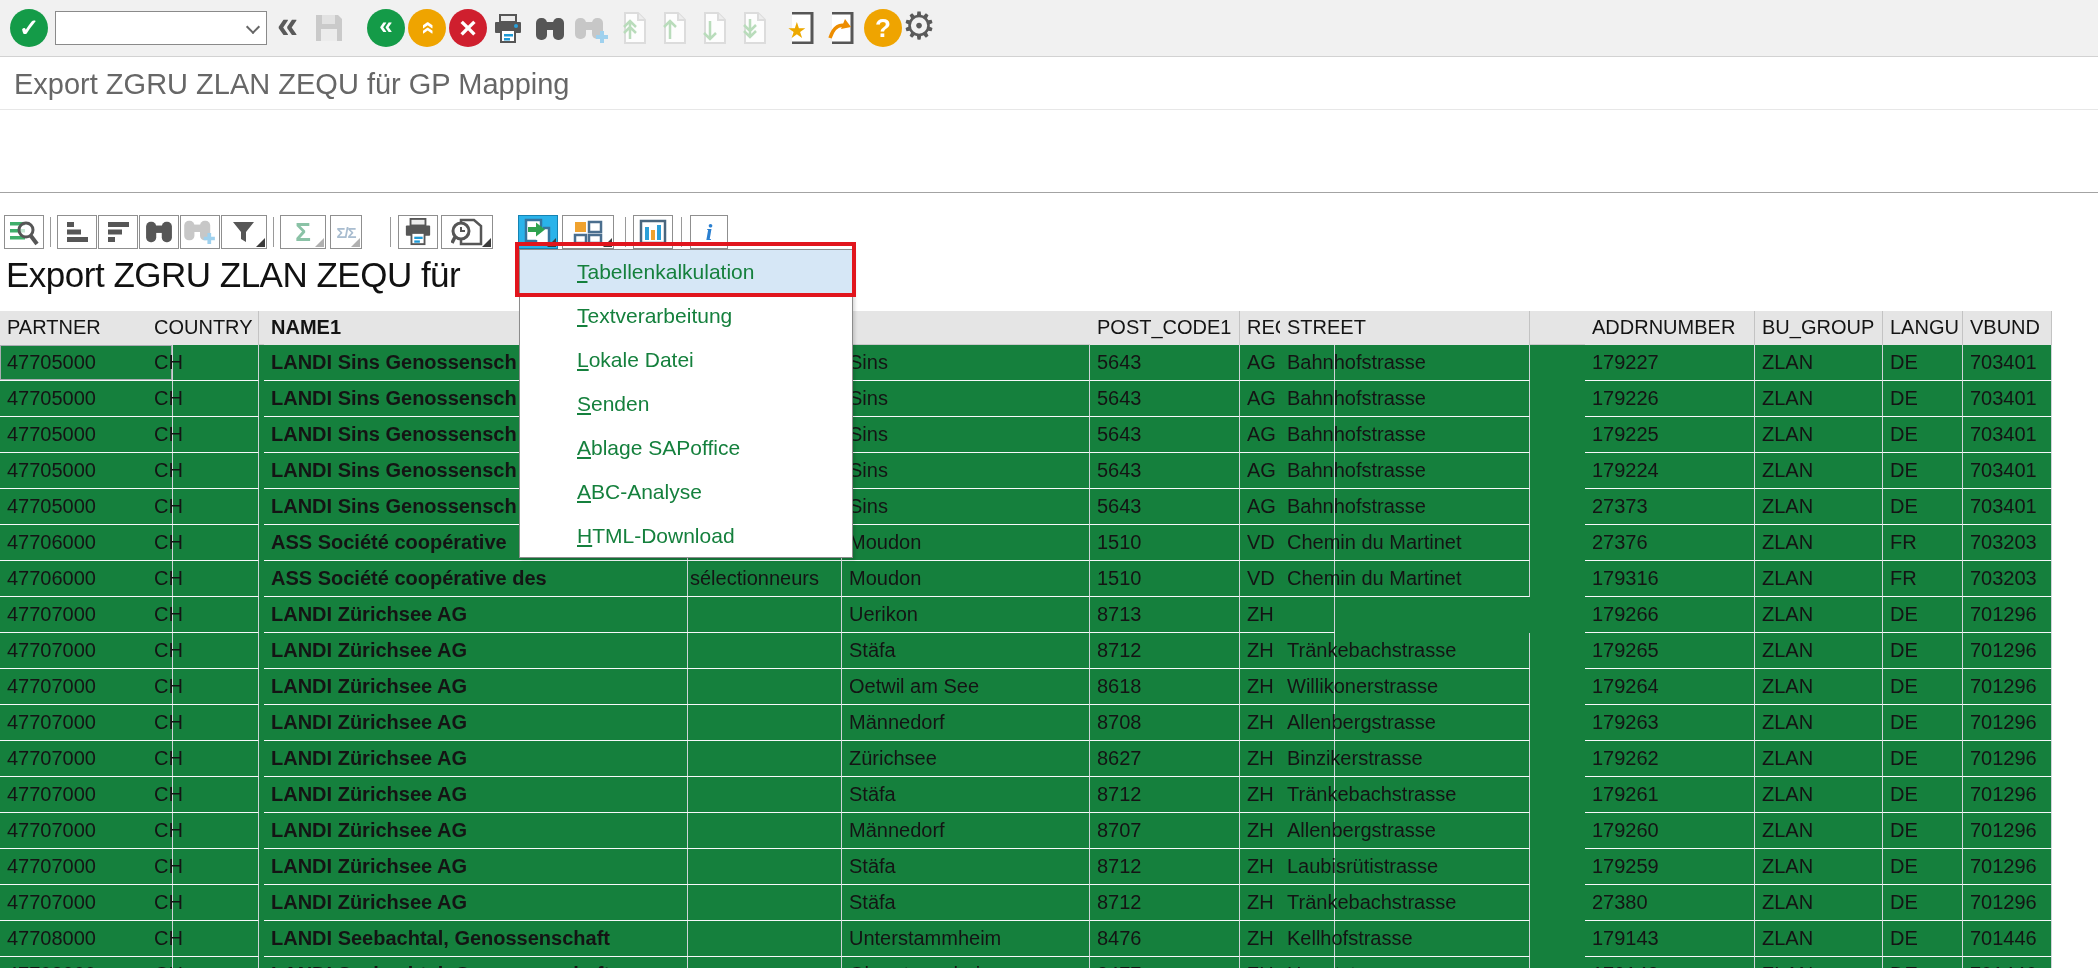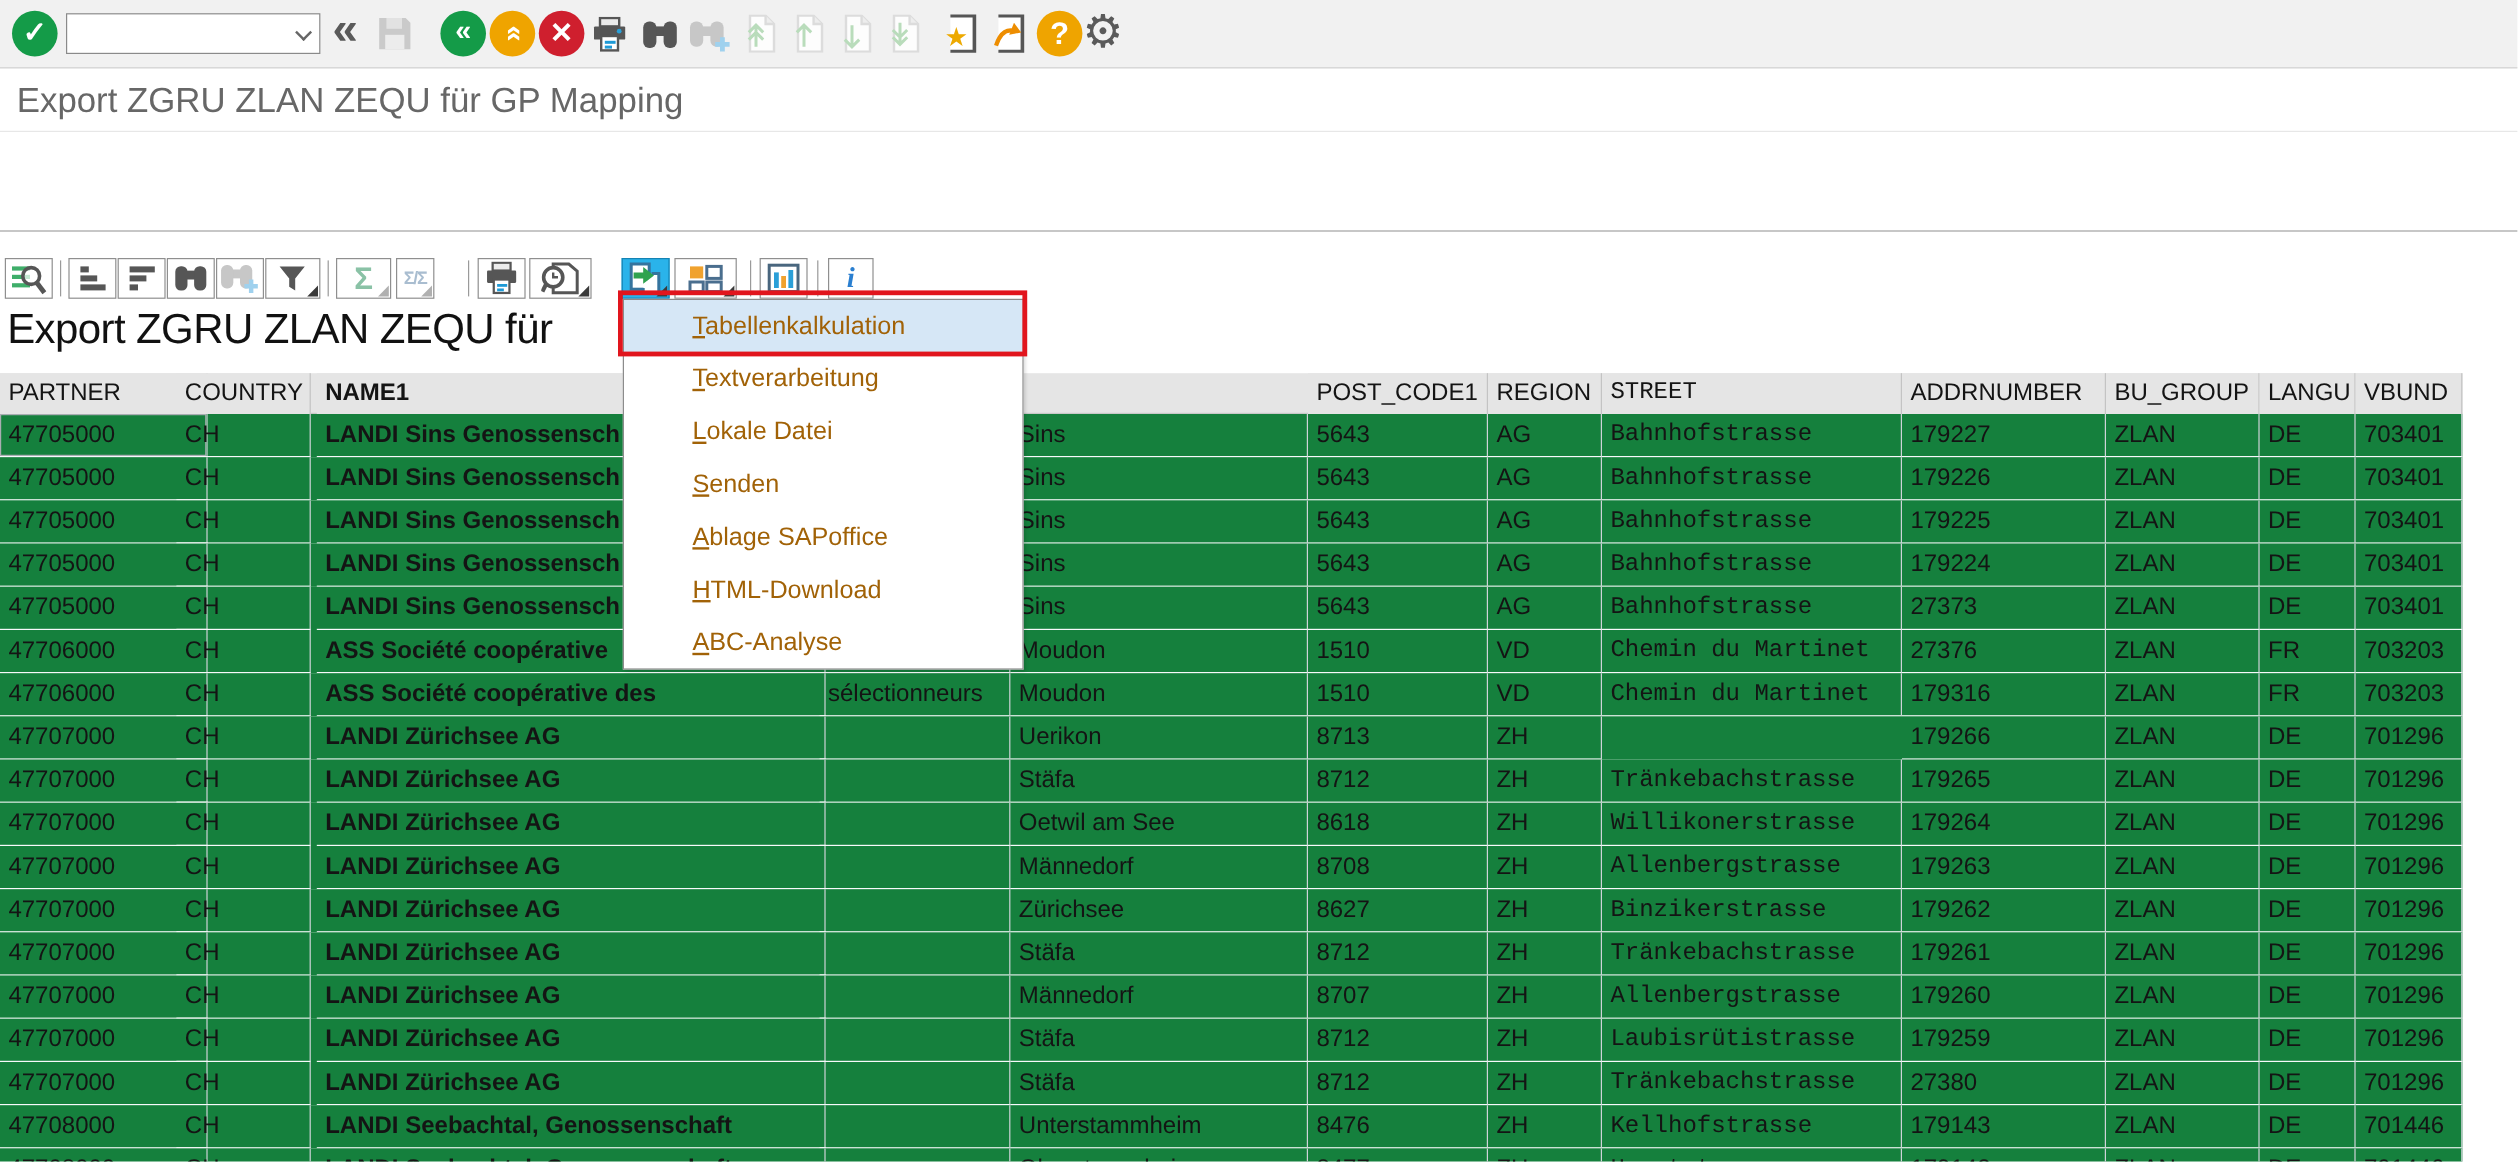--- a/index.html
+++ b/index.html
@@ -55,28 +55,28 @@
   .hcell { position:absolute; top:0; height:34px; line-height:33px; font-size:20px;
            color:#141414; padding-left:7px; border-right:1px solid #c3c3c3;
            background:#e5e5e5; white-space:nowrap; overflow:hidden; }
   .trow { position:relative; height:36px; background:#15803d; }
   .tcell { position:absolute; top:0; height:36px; line-height:35px; font-size:20px;
            padding-left:7px; border-right:1px solid #ced3d8;
            border-bottom:1px solid #f7f9fb; white-space:nowrap; overflow:hidden; }
   .trow:first-child .c0 { box-shadow: inset 0 0 0 1px #a9adb2; }
   .c0 {left:0;width:173px;} .c1 {left:147px;width:112px;} .c2 {left:264px;width:424px;font-weight:bold;}
   .c3 {left:683px;width:159px;} .c4 {left:842px;width:248px;} .c5 {left:1090px;width:150px;}
-  .c6 {left:1240px;width:95px;} .c7 {left:1335px;width:250px;font-family:Liberation Mono, monospace;} .c8 {left:1585px;width:170px;}
+  .c6 {left:1240px;width:95px;} .c7 {left:1280px;width:250px;} .c8 {left:1585px;width:170px;}
   .c9 {left:1755px;width:128px;} .c10 {left:1883px;width:80px;} .c11 {left:1963px;width:89px;}
 
   
   .menu { position:absolute; left:519px; top:249px; width:334px; height:309px;
           background:#fff; border:1px solid #8c8c8c; z-index:40;
           box-shadow:2px 2px 3px rgba(0,0,0,0.15); }
-  .menu-item { height:44px; line-height:44px; font-size:21px; color:#a16207;
+  .menu-item { height:44px; line-height:44px; font-size:21px; color:#15803d;
                padding-left:57px; white-space:nowrap; }
   .menu-item.selected { background:#d6e7f6; }
   .menu-item .accel { text-decoration:underline; }
 
   
   .annotation { position:absolute; left:515px; top:242px; width:341px; height:55px;
                 border:4px solid #e1151d; z-index:50; }
 </style>
 </head>
 <body>
@@ -559,17 +559,17 @@
       </div>
     </div>
 </div>
 
 <div class="menu">
     <div class="menu-item selected"><span class="accel">T</span><span>abellenkalkulation</span></div>
     <div class="menu-item"><span class="accel">T</span><span>extverarbeitung</span></div>
     <div class="menu-item"><span class="accel">L</span><span>okale Datei</span></div>
     <div class="menu-item"><span class="accel">S</span><span>enden</span></div>
     <div class="menu-item"><span class="accel">A</span><span>blage SAPoffice</span></div>
+    <div class="menu-item"><span class="accel">A</span><span>BC-Analyse</span></div>
     <div class="menu-item"><span class="accel">H</span><span>TML-Download</span></div>
-    <div class="menu-item"><span class="accel">A</span><span>BC-Analyse</span></div>
   </div>
 
 <div class="annotation"></div>
 
 </body></html>

